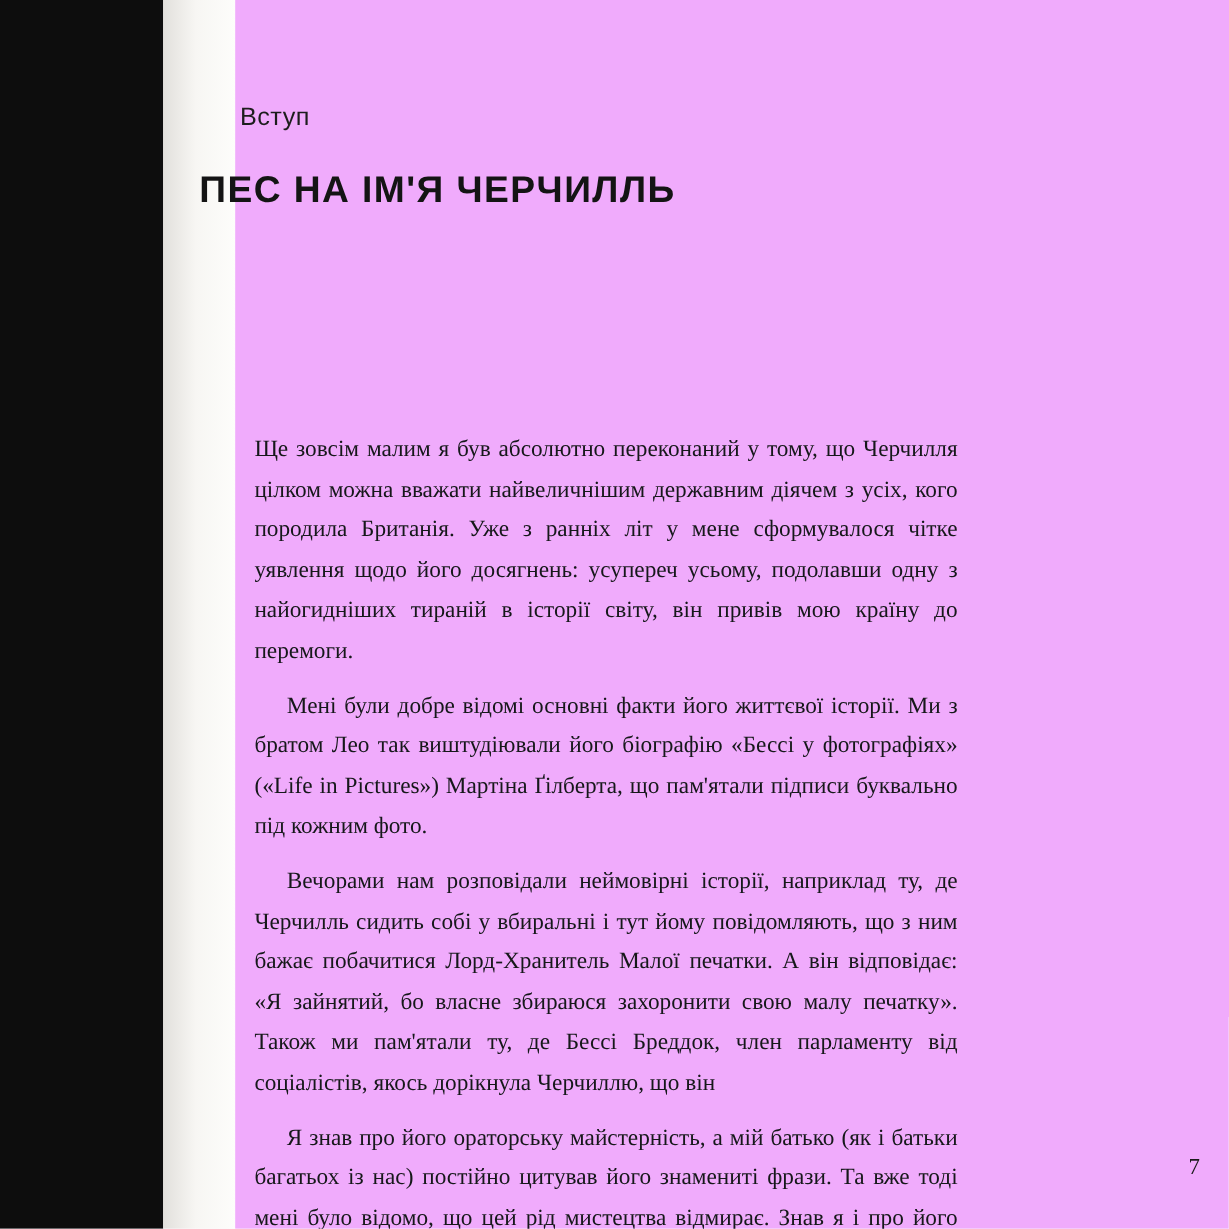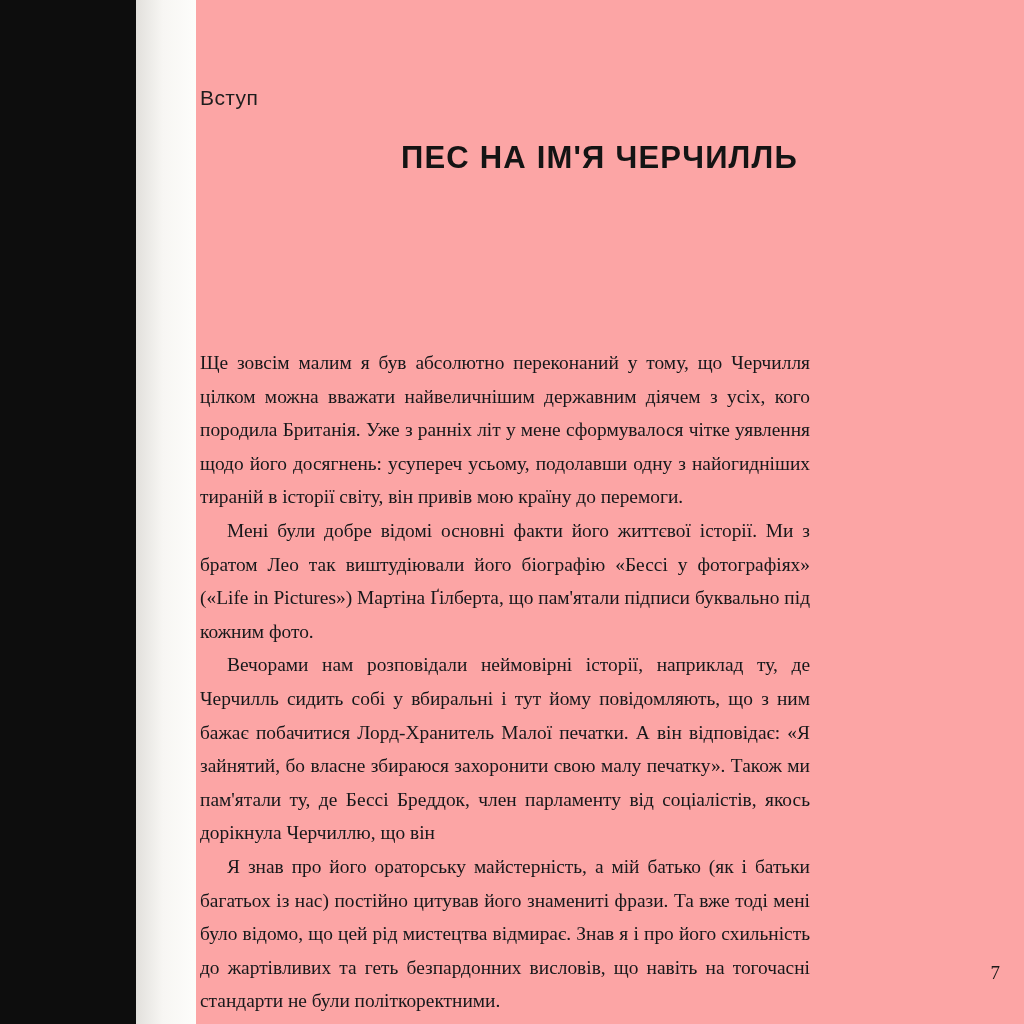--- a/index.html
+++ b/index.html
@@ -37,39 +37,38 @@
     width: 60px;
     height: 1024px;
     background: linear-gradient(to right, #e2e0dc 0%, #f7f6f3 45%, #fdfdfb 100%);
   }
   .page-body {
     position: absolute;
     left: 196px;
     top: 0;
     width: 828px;
     height: 1024px;
-    background: #fca5a5;
+    background: #f0abfc;
   }
 
   .section-label {
     position: absolute;
     left: 4px;
     top: 86px;
     font-family: "Liberation Sans", sans-serif;
     font-size: 21px;
     color: #1d1d1d;
     letter-spacing: 0.4px;
   }
 
   .chapter-title {
     position: absolute;
-    right: 226px;
+    right: 238px;
     top: 140px;
     width: 620px;
-    text-align: right;
     font-family: "Liberation Sans", sans-serif;
     font-weight: bold;
     font-size: 31px;
     letter-spacing: 1.2px;
     color: #141414;
     white-space: nowrap;
   }
 
   .body-text {
     position: absolute;
@@ -78,21 +77,21 @@
     width: 610px;
     font-family: "Liberation Serif", serif;
     font-size: 19.4px;
     line-height: 33.6px;
     color: #16181a;
     text-align: justify;
     text-justify: inter-word;
     hyphens: manual;
   }
   .body-text p {
-    margin: 0;
+    margin: 12px;
     text-indent: 27px;
     font-family: Liberation Serif, serif;
   }
   .body-text p.first {
     text-indent: 0;
   }
 
   .folio {
     position: absolute;
     right: 24px;

